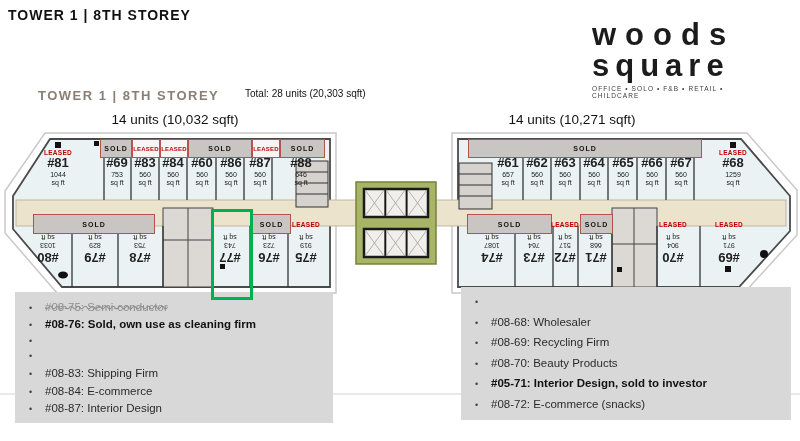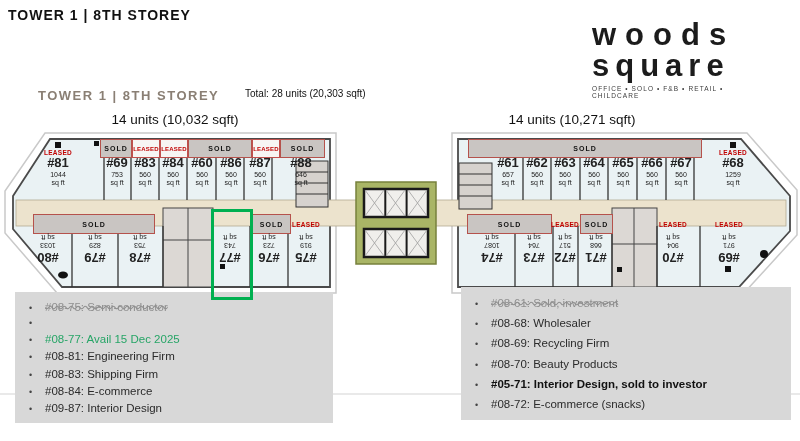--- a/index.html
+++ b/index.html
@@ -372,48 +372,46 @@
   </div>
 
 <div class="abs panel" style="left:15px;top:292px;width:318px;height:131px;">
   <ul id="list-left">
       <li class="strike">
         <span class="bullet">•</span>
         <span class="txt">#08-75: Semi-conductor</span>
       </li>
       <li class="bold">
         <span class="bullet">•</span>
+        <span class="txt">#08-76: Sold, own use as cleaning firm</span>
       </li>
       <li class="green">
         <span class="bullet">•</span>
-        <span class="txt">#08-77: Avail 15 Dec 2025</span>
-      </li>
-      <li class="normal">
-        <span class="bullet">•</span>
-        <span class="txt">#08-81: Engineering Firm</span>
+      </li>
+      <li class="normal">
+        <span class="bullet">•</span>
       </li>
       <li class="normal">
         <span class="bullet">•</span>
         <span class="txt">#08-83: Shipping Firm</span>
       </li>
       <li class="normal">
         <span class="bullet">•</span>
         <span class="txt">#08-84: E-commerce</span>
       </li>
       <li class="normal">
         <span class="bullet">•</span>
-        <span class="txt">#09-87: Interior Design</span>
+        <span class="txt">#08-87: Interior Design</span>
       </li>
     </ul>
 </div>
 <div class="abs panel" style="left:461px;top:287px;width:330px;height:133px;">
   <ul id="list-right">
       <li class="strike">
         <span class="bullet">•</span>
-        <span class="txt">#08-61: Sold, investment</span>
       </li>
       <li class="normal">
         <span class="bullet">•</span>
         <span class="txt">#08-68: Wholesaler</span>
       </li>
       <li class="normal">
         <span class="bullet">•</span>
         <span class="txt">#08-69: Recycling Firm</span>
       </li>
       <li class="normal">

